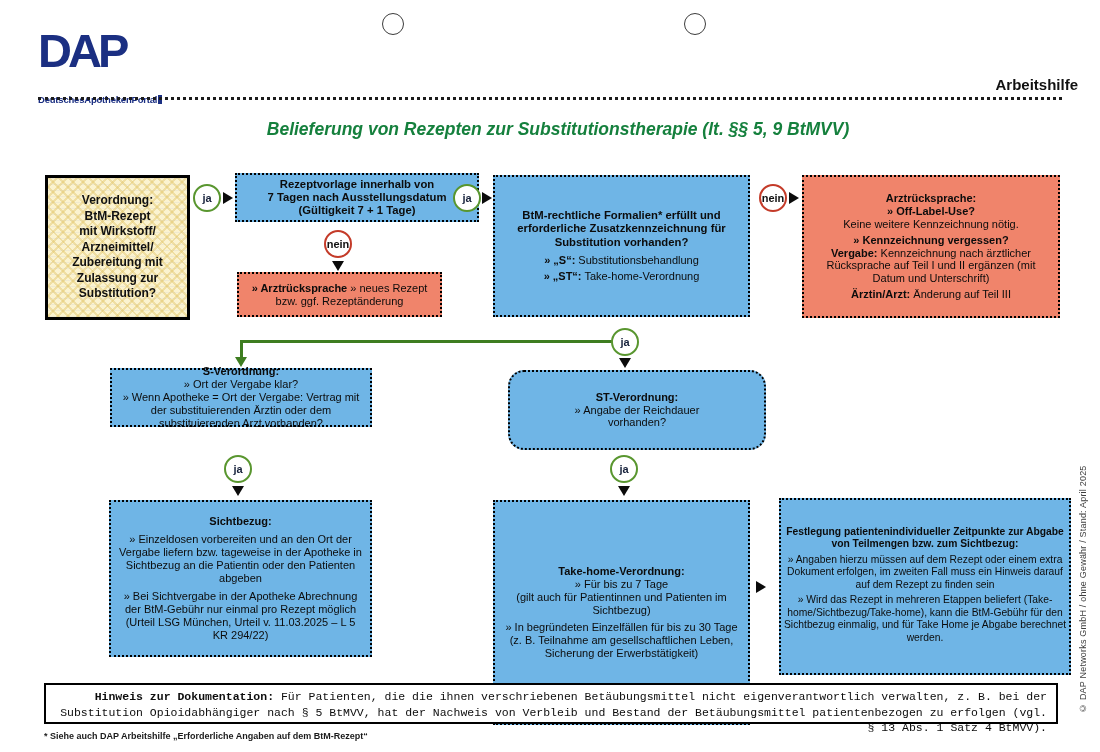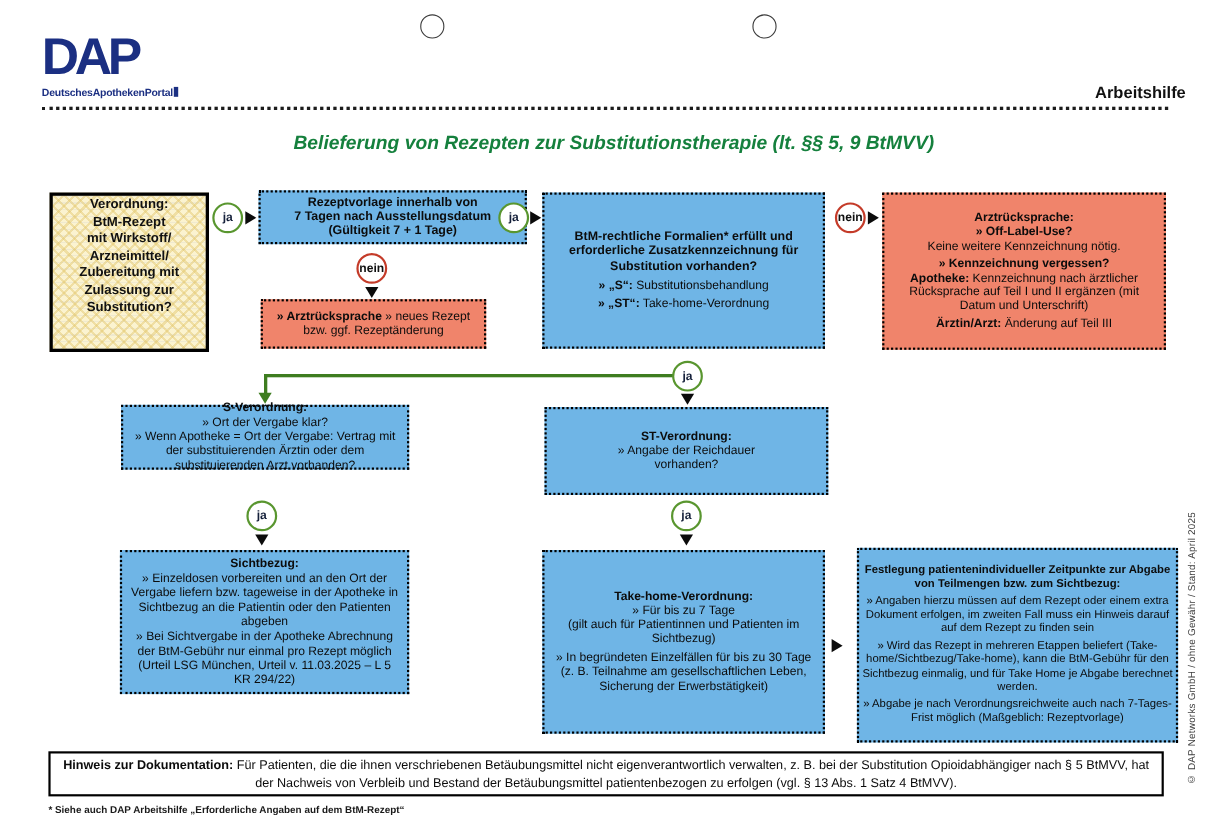--- a/index.html
+++ b/index.html
@@ -12,53 +12,53 @@
   .logo-cursor{display:inline-block;width:4px;height:9px;background:#1b2f82;margin-left:1px;vertical-align:-1px;}
   .punch{position:absolute;width:22px;height:22px;border:1.6px solid #3c3c3c;border-radius:50%;background:#fff;box-sizing:border-box;}
   .doc-label{position:absolute;right:38px;top:76px;font-size:15px;font-weight:bold;color:#111;}
   .dotrule{position:absolute;left:38px;top:97px;width:1024px;border-top:3.2px dotted #1c1c1c;}
   .title{position:absolute;left:0;top:119px;width:100%;text-align:center;font-size:17.5px;font-weight:bold;color:#15803d;font-style:italic;}
   
   .box{position:absolute;box-sizing:border-box;border:2.5px dotted #000;display:flex;flex-direction:column;
        align-items:center;justify-content:center;text-align:center;padding:4px 6px;font-size:11px;line-height:1.18;color:#0c0c0c;}
   .blue{background:#6fb5e6;}
   .orange{background:#f0846b;}
-  .yellowbox{position:absolute;box-sizing:border-box;border:3px solid #000;display:flex;align-items:flex-start;justify-content:center;
+  .yellowbox{position:absolute;box-sizing:border-box;border:3px solid #000;display:flex;align-items:center;justify-content:center;
        text-align:center;background-color:#fbf3d0;
        background-image:repeating-linear-gradient(45deg,rgba(226,198,108,.45) 0 2px,transparent 2px 7px),
                         repeating-linear-gradient(-45deg,rgba(226,198,108,.45) 0 2px,transparent 2px 7px),
                         repeating-linear-gradient(0deg,rgba(205,205,205,.25) 0 1px,transparent 1px 6px);}
   .b{font-weight:bold;}
   .gap2{height:3px;}  .gap4{height:5px;}
   
   .circ{position:absolute;width:28px;height:28px;border-radius:50%;background:#fff;box-sizing:border-box;
         display:flex;align-items:center;justify-content:center;font-size:11px;font-weight:bold;color:#15203a;z-index:3;}
   .yes{border:2.2px solid #59962f;}
   .no{border:2.2px solid #c43b29;color:#101010;}
   
   .tri-r{position:absolute;width:0;height:0;border-top:6px solid transparent;border-bottom:6px solid transparent;border-left:10px solid #0b0b0b;}
   .tri-d{position:absolute;width:0;height:0;border-left:6px solid transparent;border-right:6px solid transparent;border-top:10px solid #0b0b0b;}
   .tri-d.grn{border-top-color:#3e7d20;}
   .lin{position:absolute;background:#3e7d20;}
   
   .note{position:absolute;box-sizing:border-box;border:2.5px solid #000;background:#fff;font-size:11.5px;line-height:1.35;
-        padding:4px 9px;text-align:center;color:#0c0c0c;}
+        padding:4px 9px;text-align:right;color:#0c0c0c;font-family:Liberation Mono, monospace;}
   .footnote{position:absolute;font-size:9px;font-weight:bold;color:#1a1a1a;}
   .credit{position:absolute;left:1078px;top:442px;height:295px;font-size:9px;color:#3d3d3d;
           writing-mode:vertical-rl;transform:rotate(180deg);text-align:center;letter-spacing:.2px;}
   .small{font-size:10.3px;line-height:1.22;}
 </style>
 </head>
 <body>
 
 <div id="page">
 
   <div style="position:absolute;left:38px;top:30px;">
     <div class="logo-acro">DAP</div>
-    <div style="margin-top:2px;"><span class="logo-name">DeutschesApothekenPortal</span><span class="logo-cursor"></span></div>
+    <div style="margin-top:17px;"><span class="logo-name">DeutschesApothekenPortal</span><span class="logo-cursor"></span></div>
   </div>
   <div class="punch" style="left:382px;top:13px;"></div>
   <div class="punch" style="left:684px;top:13px;"></div>
   <div class="doc-label">Arbeitshilfe</div>
   <div class="dotrule"></div>
 
   <div class="title">Belieferung von Rezepten zur Substitutionstherapie (lt. §§ 5, 9 BtMVV)</div>
 
   <div class="yellowbox" style="left:45px;top:175px;width:145px;height:145px;">
     <div class="pre b" style="font-size:12px;line-height:1.3;">Verordnung:
@@ -101,75 +101,74 @@
 
   <div class="circ no" style="left:759px;top:184px;">nein</div>
   <div class="tri-r" style="left:789px;top:192px;"></div>
 
   <div class="box orange" style="left:802px;top:175px;width:258px;height:143px;align-items:center;">
     <div class="b">Arztrücksprache:</div>
     <div class="b">» Off-Label-Use?</div>
     <div>Keine weitere Kennzeichnung nötig.</div>
     <div class="gap2"></div>
     <div class="b">» Kennzeichnung vergessen?</div>
-    <div><span class="b">Apotheke:</span><span> Kennzeichnung nach ärztlicher Rücksprache auf Teil I und II ergänzen (mit Datum und Unterschrift)</span></div>
+    <div><span class="b">Vergabe:</span><span> Kennzeichnung nach ärztlicher Rücksprache auf Teil I und II ergänzen (mit Datum und Unterschrift)</span></div>
     <div class="gap2"></div>
     <div><span class="b">Ärztin/Arzt:</span><span> Änderung auf Teil III</span></div>
   </div>
 
   <div class="lin" style="left:240px;top:340px;width:372px;height:2.5px;"></div>
   <div class="lin" style="left:240px;top:340px;width:2.5px;height:19px;"></div>
   <div class="tri-d grn" style="left:235px;top:357px;"></div>
   <div class="circ yes" style="left:611px;top:328px;">ja</div>
   <div class="tri-d" style="left:619px;top:358px;"></div>
 
   <div class="box blue" style="left:110px;top:368px;width:262px;height:59px;">
     <div class="b">S-Verordnung:</div>
     <div>» Ort der Vergabe klar?</div>
     <div class="gap2"></div>
     <div>» Wenn Apotheke = Ort der Vergabe: Vertrag mit der substituierenden Ärztin oder dem substituierenden Arzt vorhanden?</div>
   </div>
 
-  <div class="box blue" style="left:495px;top:370px;width:258px;height:80px;">
+  <div class="box blue" style="left:508px;top:370px;width:258px;height:80px;border-radius:16px;">
     <div class="b">ST-Verordnung:</div>
     <div class="pre">» Angabe der Reichdauer
 vorhanden?</div>
   </div>
 
   <div class="circ yes" style="left:224px;top:455px;">ja</div>
   <div class="tri-d" style="left:232px;top:486px;"></div>
   <div class="circ yes" style="left:610px;top:455px;">ja</div>
   <div class="tri-d" style="left:618px;top:486px;"></div>
 
-  <div class="box blue" style="left:109px;top:500px;width:263px;height:131px;">
+  <div class="box blue" style="left:109px;top:500px;width:263px;height:157px;">
     <div class="b">Sichtbezug:</div>
     <div class="gap4"></div>
     <div>» Einzeldosen vorbereiten und an den Ort der Vergabe liefern bzw. tageweise in der Apotheke in Sichtbezug an die Patientin oder den Patienten abgeben</div>
     <div class="gap4"></div>
     <div>» Bei Sichtvergabe in der Apotheke Abrechnung der BtM-Gebühr nur einmal pro Rezept möglich (Urteil LSG München, Urteil v. 11.03.2025 – L 5 KR 294/22)</div>
   </div>
 
-  <div class="box blue" style="left:493px;top:500px;width:257px;height:167px;">
+  <div class="box blue" style="left:493px;top:500px;width:257px;height:225px;">
     <div class="b">Take-home-Verordnung:</div>
     <div class="pre">» Für bis zu 7 Tage
 (gilt auch für Patientinnen und Patienten im Sichtbezug)</div>
     <div class="gap4"></div>
     <div>» In begründeten Einzelfällen für bis zu 30 Tage (z. B. Teilnahme am gesellschaftlichen Leben, Sicherung der Erwerbstätigkeit)</div>
   </div>
 
   <div class="tri-r" style="left:756px;top:581px;"></div>
 
   <div class="box blue small" style="left:779px;top:498px;width:292px;height:177px;padding:3px 3px;">
     <div class="b">Festlegung patientenindividueller Zeitpunkte zur Abgabe von Teilmengen bzw. zum Sichtbezug:</div>
     <div class="gap2"></div>
     <div>» Angaben hierzu müssen auf dem Rezept oder einem extra Dokument erfolgen, im zweiten Fall muss ein Hinweis darauf auf dem Rezept zu finden sein</div>
     <div class="gap2"></div>
     <div>» Wird das Rezept in mehreren Etappen beliefert (Take-home/Sichtbezug/Take-home), kann die BtM-Gebühr für den Sichtbezug einmalig, und für Take Home je Abgabe berechnet werden.</div>
     <div class="gap2"></div>
-    <div>» Abgabe je nach Verordnungsreichweite auch nach 7-Tages-Frist möglich (Maßgeblich: Rezeptvorlage)</div>
   </div>
 
   <div class="note" style="left:44px;top:683px;width:1014px;height:41px;">
     <span class="b">Hinweis zur Dokumentation:</span><span> Für Patienten, die die ihnen verschriebenen Betäubungsmittel nicht eigenverantwortlich verwalten, z. B. bei der Substitution Opioidabhängiger nach § 5 BtMVV, hat der Nachweis von Verbleib und Bestand der Betäubungsmittel patientenbezogen zu erfolgen (vgl. § 13 Abs. 1 Satz 4 BtMVV).</span>
   </div>
   <div class="footnote" style="left:44px;top:731px;">* Siehe auch DAP Arbeitshilfe „Erforderliche Angaben auf dem BtM-Rezept“</div>
 
   <div class="credit">© DAP Networks GmbH / ohne Gewähr / Stand: April 2025</div>
 
 </div>

